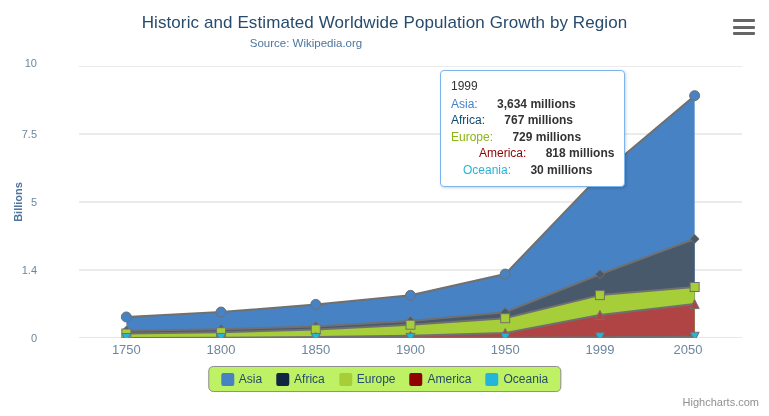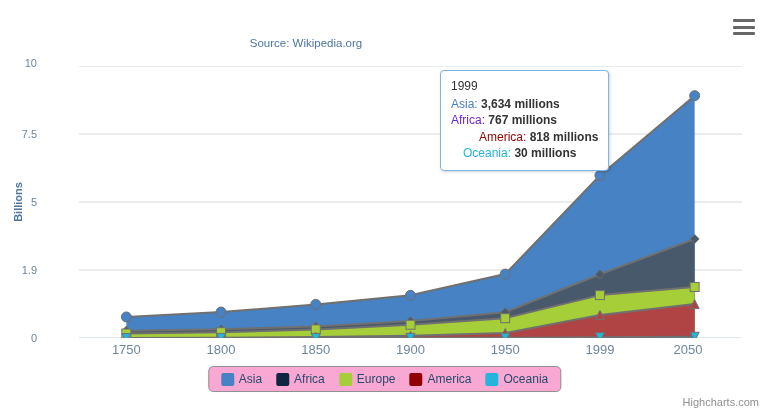--- a/index.html
+++ b/index.html
@@ -100,21 +100,21 @@
   }
 
   
   #legend {
     position: absolute;
     left: 50%;
     transform: translateX(-50%);
     top: 366px;
     border: 1px solid #909090;
     border-radius: 5px;
-    background: #f9a8d4;
+    background: #bef264;
     padding: 5px 12px;
     display: flex;
     align-items: flex-end;
     gap: 14px;
     box-shadow: 0 0 2px rgba(0,0,0,0.06);
   }
   .legend-item {
     display: flex;
     align-items: center;
     gap: 5px;
@@ -144,49 +144,50 @@
     white-space: nowrap;
     z-index: 20;
   }
   #tooltip-header {
     color: #333333;
     font-size: 12px;
     margin-bottom: 1px;
   }
   .tt-row { font-size: 12px; }
   .tt-name { font-weight: normal; }
-  .tt-value { color: #333333; font-weight: bold; }
+  .tt-value { color: #333333; font-weight: bold; margin-left: 16px; }
 
   
   #credits {
     position: absolute;
     right: 10px;
     bottom: 8px;
     font-size: 11px;
     color: #909090;
     cursor: pointer;
   }
 </style>
 </head>
 <body>
 
 <div id="chart-container">
 
+  <div id="chart-title">Historic and Estimated Worldwide Population Growth by Region</div>
   <div id="chart-subtitle">Source: Wikipedia.org</div>
 
   <div id="menu-button">
     <span></span>
     <span></span>
     <span></span>
   </div>
 
   <div id="y-axis-title">Billions</div>
   <div id="y-axis-labels">
       <div class="ylabel" style="top: 338px;">0</div>
-      <div class="ylabel" style="top: 270px;">1.9</div>
+      <div class="ylabel" style="top: 270px;">1.4</div>
       <div class="ylabel" style="top: 202px;">5</div>
       <div class="ylabel" style="top: 134px;">7.5</div>
       <div class="ylabel" style="top: 63px;">10</div>
     </div>
   <div id="x-axis-labels">
       <div class="xlabel" style="left: 126.357px;">1750</div>
       <div class="xlabel" style="left: 221.071px;">1800</div>
       <div class="xlabel" style="left: 315.786px;">1850</div>
       <div class="xlabel" style="left: 410.5px;">1900</div>
       <div class="xlabel" style="left: 505.214px;">1950</div>
@@ -316,21 +317,22 @@
         <g>
           <polygon points="615.6428571428571,275.2488 620.1428571428571,266.2488 611.1428571428571,266.2488" fill="#24b6da" stroke="#707070" stroke-width="1"></polygon>
         </g>
       </svg>
   </div>
 
   <div id="tooltip">
     <div id="tooltip-header">1999</div>
     <div id="tooltip-rows">
         <div class="tt-row"><span class="tt-name" style="color: rgb(70, 130, 196);">Asia: </span><span class="tt-value">3,634 millions</span></div>
-        <div class="tt-row"><span class="tt-name" style="color: #6d28d9;">Africa: </span><span class="tt-value">767 millions</span></div>
+        <div class="tt-row"><span class="tt-name" style="color: #0c4a6e;">Africa: </span><span class="tt-value">767 millions</span></div>
+        <div class="tt-row"><span class="tt-name" style="color: rgb(138, 181, 22);">Europe: </span><span class="tt-value">729 millions</span></div>
         <div class="tt-row"><span class="tt-name" style="color: rgb(145, 0, 0); margin-left: 28px;">America: </span><span class="tt-value">818 millions</span></div>
         <div class="tt-row"><span class="tt-name" style="color: rgb(36, 182, 218); margin-left: 12px;">Oceania: </span><span class="tt-value">30 millions</span></div>
       </div>
   </div>
 
   <div id="legend">
       <div class="legend-item">
         <span class="legend-swatch" style="background: rgb(70, 130, 196);"></span>
         <span>Asia</span>
       </div>

